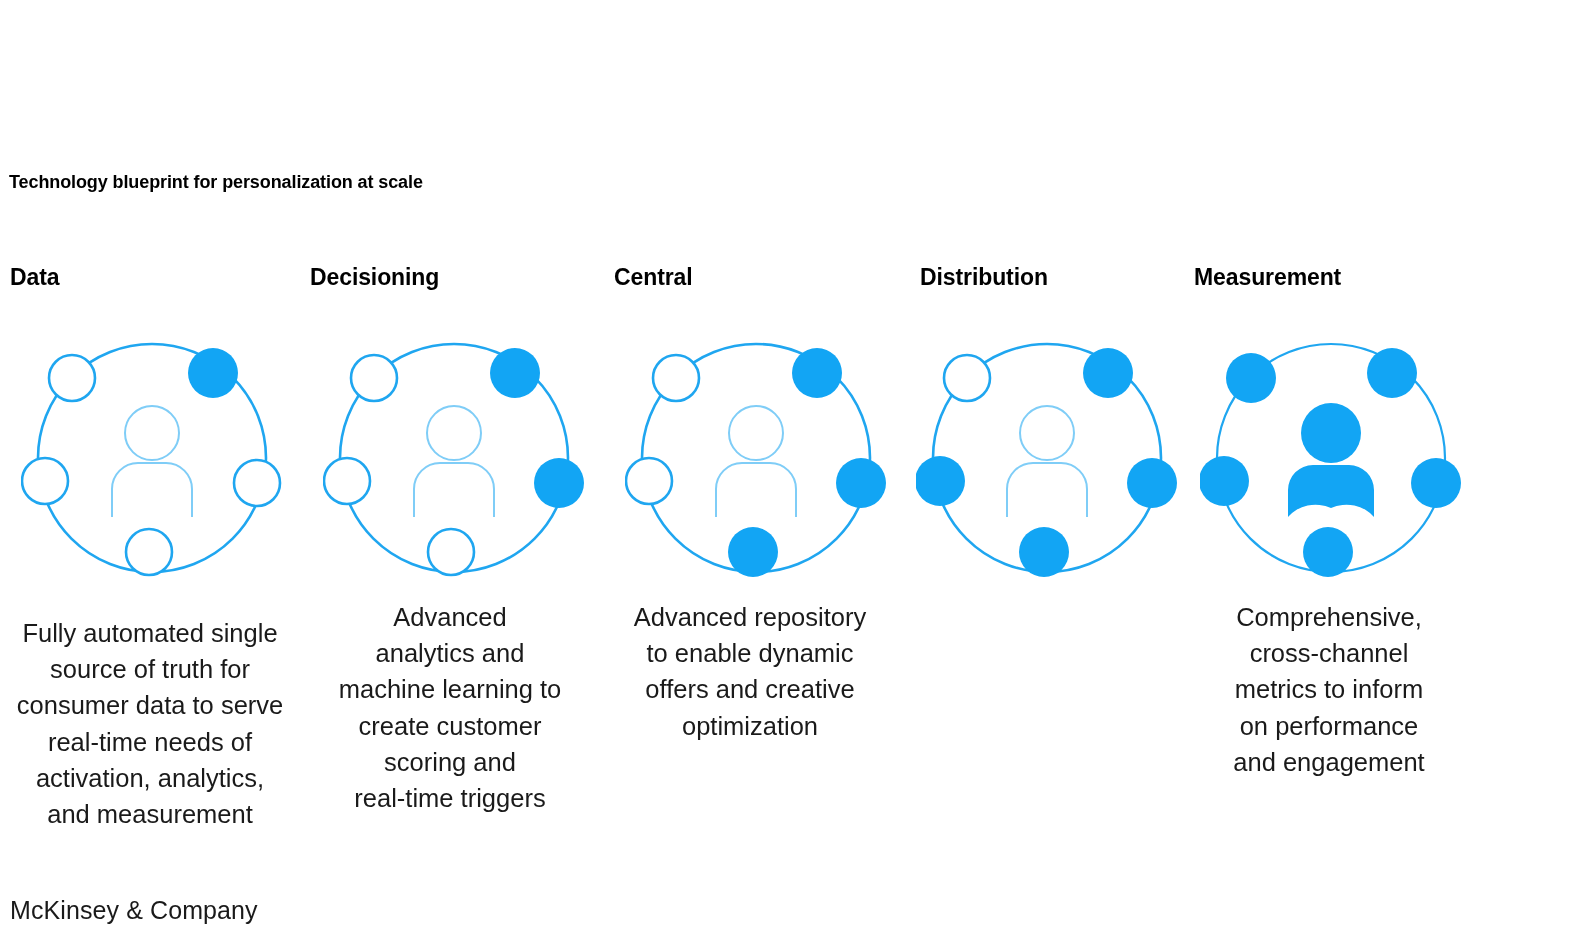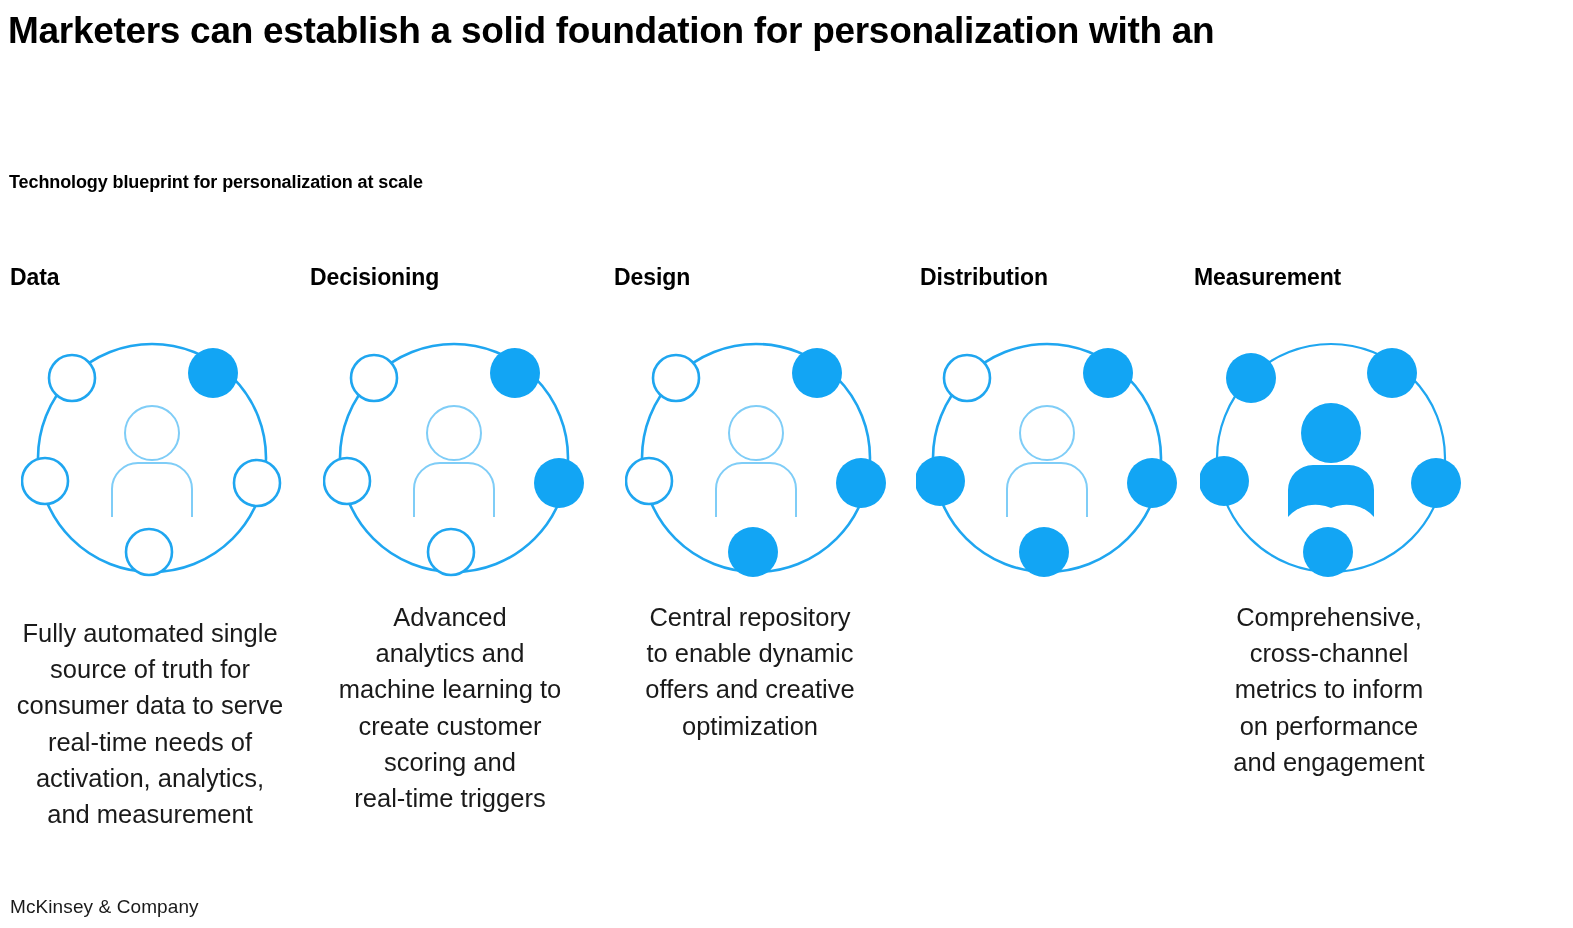--- a/index.html
+++ b/index.html
@@ -108,33 +108,32 @@
     white-space: pre-line;
   }
   .col-1 .caption { width: 300px; margin-top: 32px; }
   .col-5 .caption { width: 262px; margin-left: 18px; }
 
   
   .footer {
     position: absolute;
     left: 10px;
     top: 896px;
-    font-size: 19px;
+    font-size: 25px;
     font-weight: 400;
     color: #1a1a1a;
     letter-spacing: 0.1px;
   }
 </style>
 </head>
 <body>
 
 <div class="page">
 
   <h1 class="headline">
-    <span class="headline-line">Marketers can establish a solid foundation for personalization with an</span>
   </h1>
 
   <h2 class="subhead">Technology blueprint for personalization at scale</h2>
 
   <div class="columns">
 
     <div class="column col-1">
       <div class="column-header">Data</div>
       <div class="icon-wrap">
         <svg viewBox="0 0 262 250" width="262" height="250" xmlns="http://www.w3.org/2000/svg">
@@ -176,36 +175,36 @@
       </div>
       <div class="caption">Advanced
 analytics and
 machine learning to
 create customer
 scoring and
 real-time triggers</div>
     </div>
 
     <div class="column col-3">
-      <div class="column-header">Design</div>
+      <div class="column-header">Central</div>
       <div class="icon-wrap">
         <svg viewBox="0 0 262 250" width="262" height="250" xmlns="http://www.w3.org/2000/svg">
           <circle cx="131" cy="125" r="114" fill="none" stroke="#1FA6F0" stroke-width="2.6"></circle>
           <g>
             <circle cx="131" cy="100" r="27" fill="none" stroke="#7FCDF7" stroke-width="2"></circle>
             <path d="M91 184 L91 156 A26 26 0 0 1 117 130 L145 130 A26 26 0 0 1 171 156 L171 184" fill="none" stroke="#7FCDF7" stroke-width="2"></path>
           </g>
           <circle cx="51" cy="45" r="23" fill="#ffffff" stroke="#1FA6F0" stroke-width="2.6"></circle>
           <circle cx="192" cy="40" r="25" fill="#12A5F4"></circle>
           <circle cx="24" cy="148" r="23" fill="#ffffff" stroke="#1FA6F0" stroke-width="2.6"></circle>
           <circle cx="236" cy="150" r="25" fill="#12A5F4"></circle>
           <circle cx="128" cy="219" r="25" fill="#12A5F4"></circle>
         </svg>
       </div>
-      <div class="caption">Central repository
+      <div class="caption">Advanced repository
 to enable dynamic
 offers and creative
 optimization</div>
     </div>
 
     <div class="column col-4">
       <div class="column-header">Distribution</div>
       <div class="icon-wrap">
         <svg viewBox="0 0 262 250" width="262" height="250" xmlns="http://www.w3.org/2000/svg">
           <circle cx="131" cy="125" r="114" fill="none" stroke="#1FA6F0" stroke-width="2.6"></circle>

